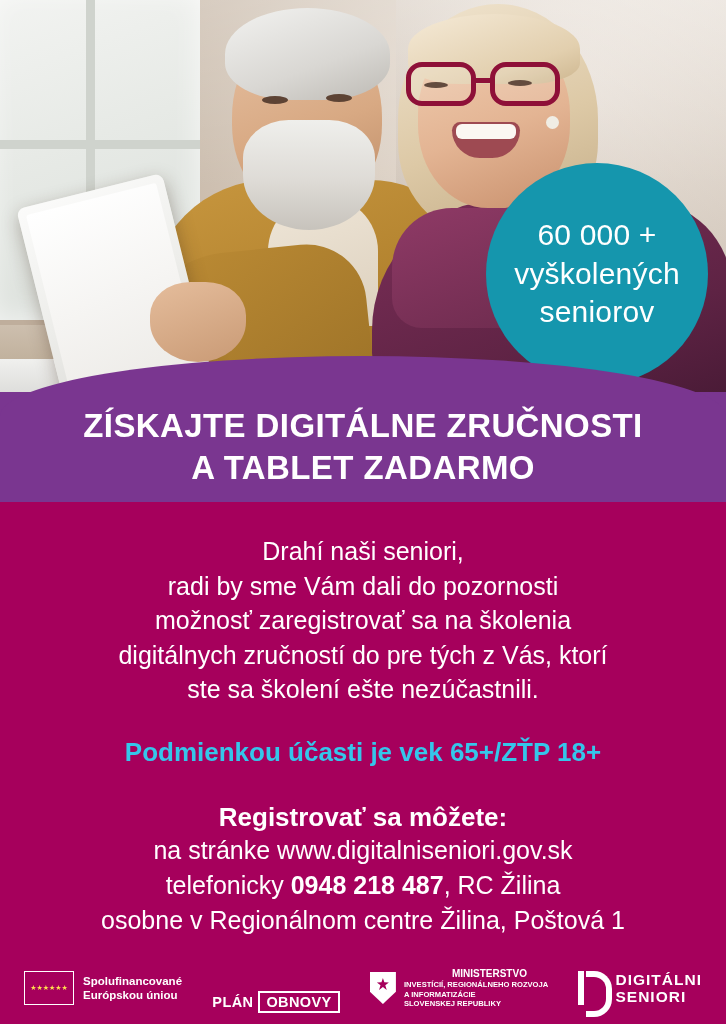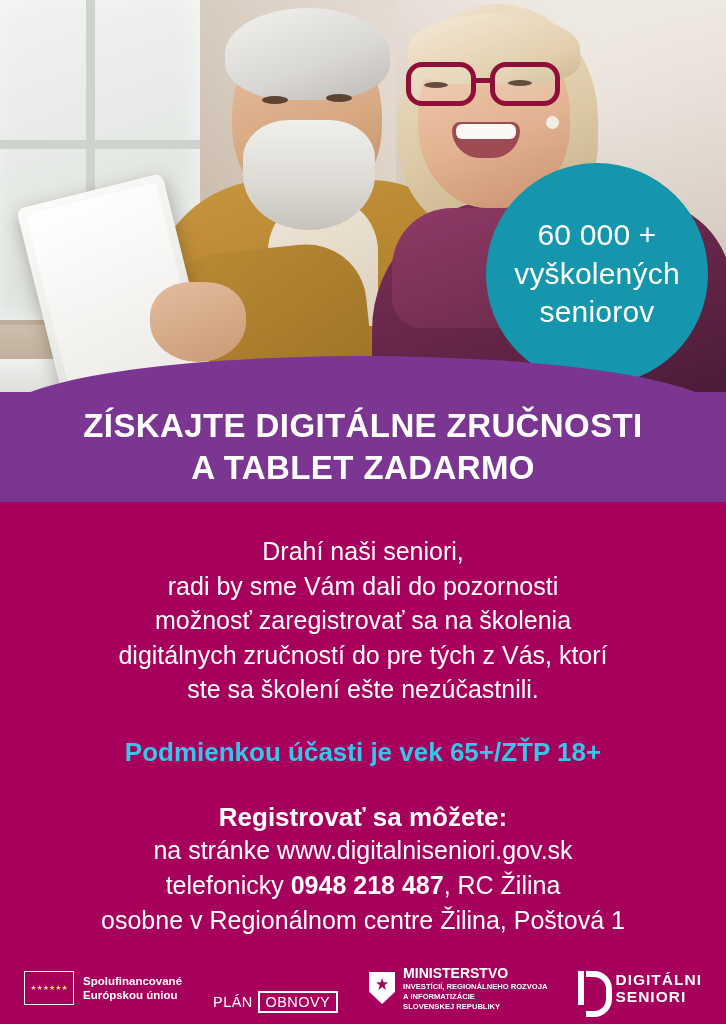--- a/index.html
+++ b/index.html
@@ -273,40 +273,40 @@
     position: relative;
   }
   .eu-flag .stars {
     position: absolute; inset: 0;
     display: flex; align-items: center; justify-content: center;
     font-size: 7px; color: #ffe14d; letter-spacing: 0px;
   }
   .eu-text { font-size: 11.5px; font-weight: bold; line-height: 1.25; text-align: left; }
   .obnova {
     display: flex; align-items: center; gap: 5px;
-    font-size: 14.5px; font-weight: normal; letter-spacing: 0.4px; margin-top: 28px;
+    font-size: 14.5px; font-weight: bold; letter-spacing: 0.4px; margin-top: 28px;
   }
   .obnova .boxed {
     border: 2px solid #ffffff; padding: 1px 6px;
   }
   .minist { display: flex; align-items: center; gap: 8px; }
   .minist .crest {
     width: 26px; height: 32px;
     background: #ffffff;
     clip-path: polygon(50% 0, 100% 0, 100% 62%, 50% 100%, 0 62%, 0 0);
     position: relative;
   }
   .minist .crest::after {
     content: "";
     position: absolute; left: 7px; top: 6px; width: 12px; height: 12px;
     background: #a6005c;
     clip-path: polygon(50% 0, 62% 36%, 100% 38%, 70% 60%, 82% 100%, 50% 76%, 18% 100%, 30% 60%, 0 38%, 38% 36%);
   }
   .minist .mtext { font-size: 7.6px; font-weight: bold; line-height: 1.3; text-align: left; }
-  .minist .mtext .big { font-size: 14px; }
+  .minist .mtext .big { font-size: 10px; margin-left: 48px; }
   .ds-logo { display: flex; align-items: center; gap: 9px; }
   .ds-mark {
     width: 28px; height: 34px;
     border-left: 6px solid #ffffff;
     position: relative;
   }
   .ds-mark::after {
     content: "";
     position: absolute; left: 2px; top: 0; width: 20px; height: 34px;
     border: 6px solid #ffffff; border-left: none;

